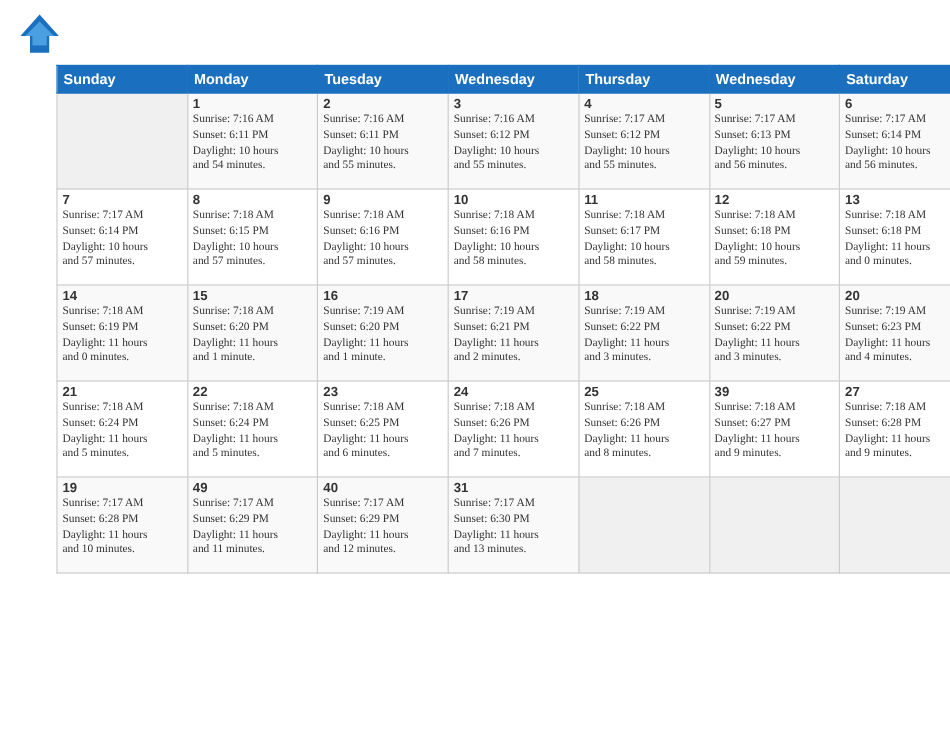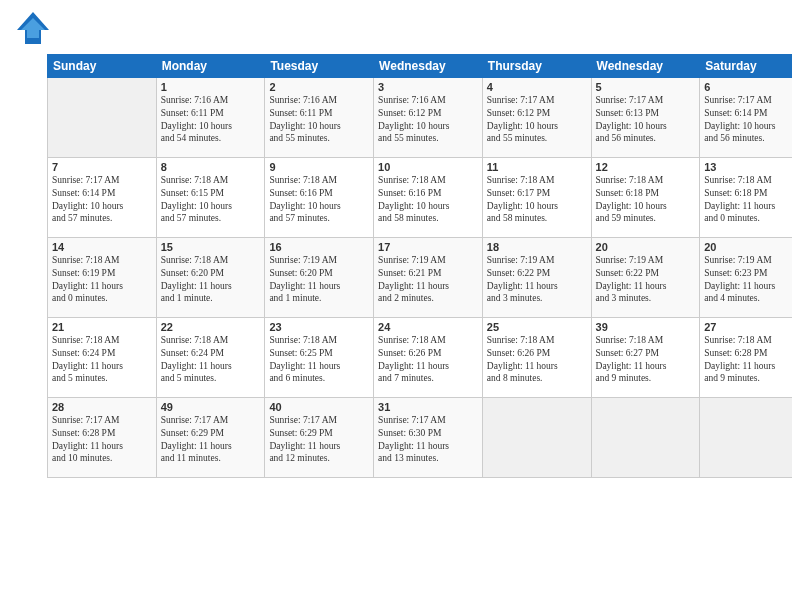--- a/index.html
+++ b/index.html
@@ -316,21 +316,21 @@
           <td>
             <span class="day-num">27</span>
             <div class="day-info" style="white-space: pre-wrap;">Sunrise: 7:18 AM
 Sunset: 6:28 PM
 Daylight: 11 hours
 and 9 minutes.</div>
           </td>
         </tr>
         <tr>
           <td>
-            <span class="day-num">28</span>
+            <span class="day-num">19</span>
             <div class="day-info" style="white-space: pre-wrap;">Sunrise: 7:17 AM
 Sunset: 6:28 PM
 Daylight: 11 hours
 and 10 minutes.</div>
           </td>
           <td>
             <span class="day-num">49</span>
             <div class="day-info" style="white-space: pre-wrap;">Sunrise: 7:17 AM
 Sunset: 6:29 PM
 Daylight: 11 hours

